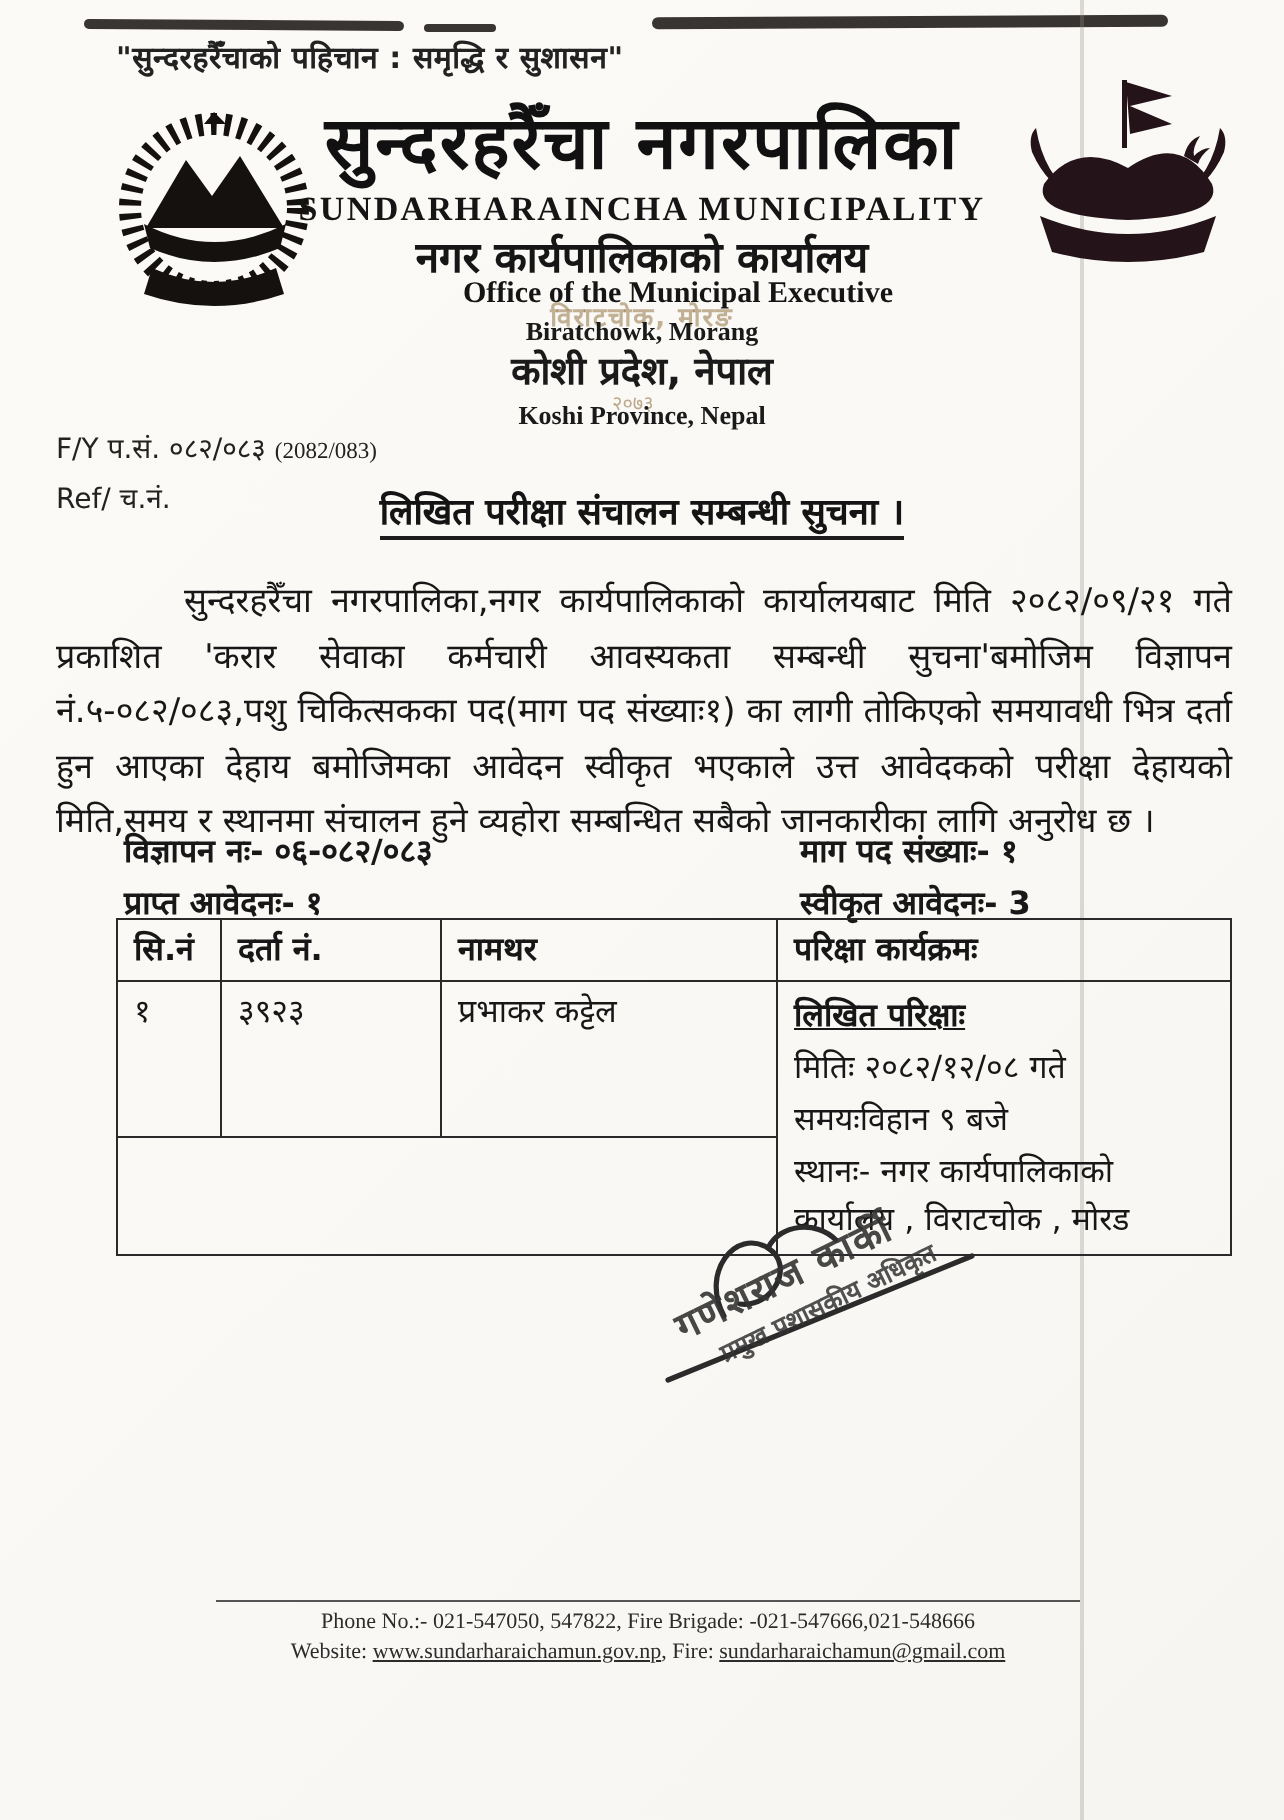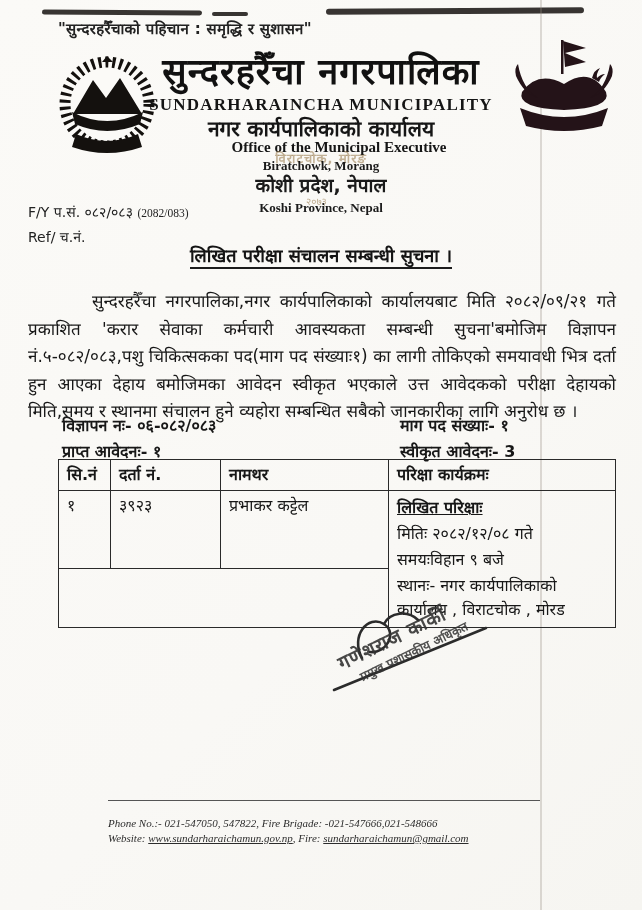--- a/index.html
+++ b/index.html
@@ -18,41 +18,41 @@
   .motto{font-size:15px;font-weight:600;letter-spacing:.3px;color:#222;}
   .muni-np{font-size:36px;font-weight:bold;letter-spacing:1px;color:#111;}
   .muni-en{font-family:"Liberation Serif",serif;font-size:17px;font-weight:bold;letter-spacing:1.2px;color:#151515;}
   .office-np{font-size:21px;font-weight:600;color:#161616;}
   .office-en{font-family:"Liberation Serif",serif;font-size:15px;font-weight:bold;color:#151515;}
   .loc-en,.prov-en{font-family:"Liberation Serif",serif;font-size:13px;font-weight:bold;color:#1a1a1a;}
   .prov-np{font-size:19px;font-weight:600;color:#1a1a1a;}
   .stamp-faint{color:rgba(148,116,70,.55);font-weight:bold;font-size:13px;letter-spacing:1px;}
   .stamp-year{color:rgba(148,116,70,.6);font-size:10px;}
   
-  .ref{font-size:14px;color:#222;}
+  .ref{font-size:14px;color:#222;margin-top:12px;}
   .ref .paren{font-family:"Liberation Serif",serif;font-size:11.5px;}
   
   .notice-title{font-size:18px;font-weight:bold;color:#141414;}
   .notice-title span{border-bottom:2px solid #1c1c1c;padding-bottom:1px;}
   .publish{font-size:16px;font-weight:600;}
   .body-par{font-size:17px;line-height:27.5px;text-align:justify;text-indent:64px;color:#171717;}
   .meta{font-size:16px;font-weight:600;color:#181818;}
   
   table.app{border-collapse:collapse;table-layout:fixed;width:557px;}
   table.app th,table.app td{border:1.6px solid #2a2a2a;padding:3px 8px;font-size:16px;vertical-align:top;text-align:left;color:#171717;}
   table.app th{font-weight:700;height:24px;}
   td.exam-cell div{margin:2px 0;line-height:24px;}
   .exam-title{font-weight:700;text-decoration:underline;}
   
   .sig-stamp{transform:rotate(-26deg);transform-origin:left bottom;color:#343434;}
   .sig-name{font-size:19px;font-weight:700;letter-spacing:1px;white-space:nowrap;opacity:.9;}
   .sig-role{font-size:12.5px;font-weight:600;white-space:nowrap;margin-left:14px;opacity:.85;}
   
-  .footer{border-top:1.2px solid #555;padding-top:15px;
-    font-family:"Liberation Serif",serif;font-size:11px;color:#2c2c2c;line-height:15px;font-style:italic;}
+  .footer{border-top:1.2px solid #555;padding-top:3px;text-align:center;
+    font-family:"Liberation Serif",serif;font-size:11px;color:#2c2c2c;line-height:15px;}
   .footer .u{text-decoration:underline;}
 </style>
 </head>
 <body>
 
 <div class="page">
 
   <div class="abs smudge" style="left:42px;top:10px;width:160px;height:5px;transform:rotate(.4deg);"></div>
   <div class="abs smudge" style="left:212px;top:12px;width:36px;height:4px;"></div>
   <div class="abs smudge" style="left:326px;top:8px;width:258px;height:6px;transform:rotate(-.3deg);"></div>

